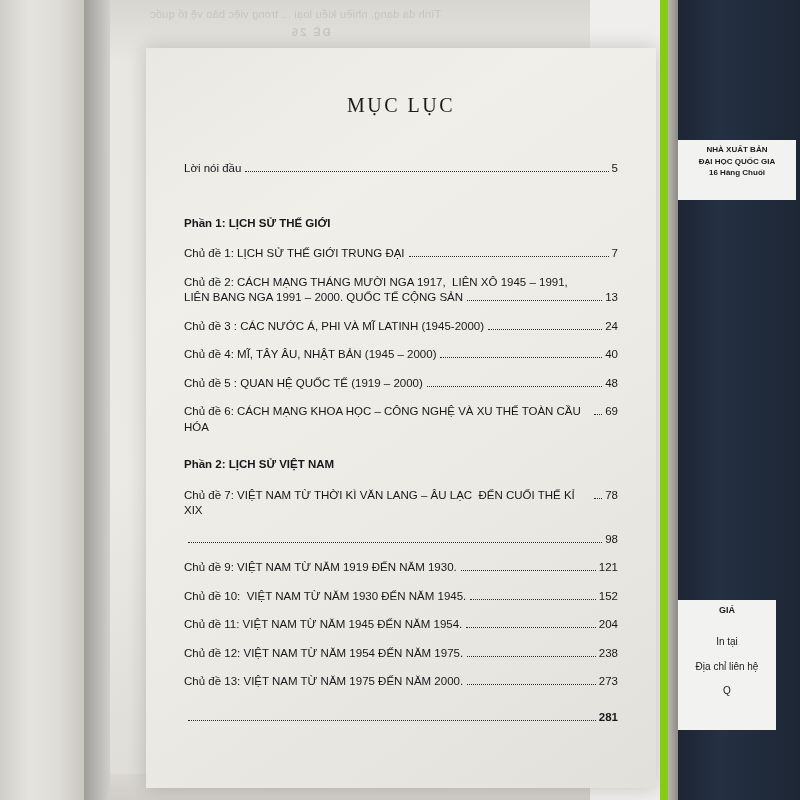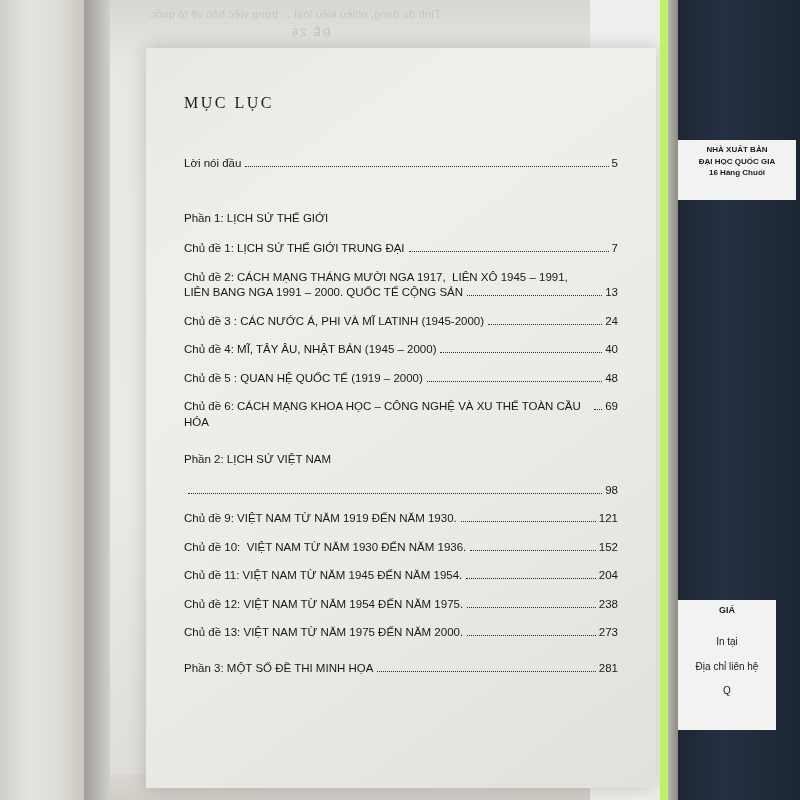--- a/index.html
+++ b/index.html
@@ -74,22 +74,22 @@
     overflow: hidden;
   }
   .page-inner {
     position: absolute;
     left: 0; top: 0; right: 0; bottom: 0;
     padding: 34px 38px 20px 38px;
     box-sizing: border-box;
   }
 
   .toc-title {
-    text-align: left;
-    font-size: 16px;
+    text-align: center;
+    font-size: 20px;
     letter-spacing: 2.5px;
     color: #1b1b1b;
     font-family: "Liberation Serif", serif;
     font-weight: normal;
     margin: 12px 0 44px 0;
   }
 
   .row {
     display: flex;
     align-items: baseline;
@@ -116,40 +116,40 @@
   .row.multi {
     display: block;
   }
   .row.multi .line1 { display: block; }
   .row.multi .line2 {
     display: flex;
     align-items: baseline;
   }
 
   .section {
-    font-weight: normal;
+    font-weight: bold;
     margin-top: 22px;
     margin-bottom: 15px;
     font-size: 11.5px;
   }
   .section.part3 {
     margin-top: 20px;
   }
   .section .dots { border-bottom: 1.5px dotted #2a2c2e; }
 
   .spacer-sm { height: 4px; }
 
   
   .right-col {
     position: absolute;
     left: 660px;
     top: 0;
     width: 140px;
     height: 800px;
-    background: #bef264;
+    background: #84cc16;
   }
   .dark-book {
     position: absolute;
     left: 8px;
     top: 0;
     width: 132px;
     height: 800px;
     background: linear-gradient(to right, #1b2330 0%, #243043 40%, #1d2634 100%);
   }
   .dark-book .white-box {
@@ -268,34 +268,39 @@
       <div class="row">
         <span class="label">Chủ đề 6: CÁCH MẠNG KHOA HỌC – CÔNG NGHỆ VÀ XU THẾ TOÀN CẦU HÓA</span>
         <span class="dots"></span>
         <span class="page-no">69</span>
       </div>
 
       <div class="row section">
         <span class="label">Phần 2: LỊCH SỬ VIỆT NAM</span>
       </div>
 
+      <div class="row">
+        <span class="label">Chủ đề 7: VIỆT NAM TỪ THỜI KÌ VĂN LANG – ÂU LẠC  ĐẾN CUỐI THẾ KỈ XIX</span>
+        <span class="dots"></span>
+        <span class="page-no">78</span>
+      </div>
 
       <div class="row">
         <span class="dots"></span>
         <span class="page-no">98</span>
       </div>
 
       <div class="row">
         <span class="label">Chủ đề 9: VIỆT NAM TỪ NĂM 1919 ĐẾN NĂM 1930.</span>
         <span class="dots"></span>
         <span class="page-no">121</span>
       </div>
 
       <div class="row">
-        <span class="label">Chủ đề 10:  VIỆT NAM TỪ NĂM 1930 ĐẾN NĂM 1936.</span>
+        <span class="label">Chủ đề 10:  VIỆT NAM TỪ NĂM 1930 ĐẾN NĂM 1945.</span>
         <span class="dots"></span>
         <span class="page-no">152</span>
       </div>
 
       <div class="row">
         <span class="label">Chủ đề 11: VIỆT NAM TỪ NĂM 1945 ĐẾN NĂM 1954.</span>
         <span class="dots"></span>
         <span class="page-no">204</span>
       </div>
 
@@ -305,21 +310,20 @@
         <span class="page-no">238</span>
       </div>
 
       <div class="row">
         <span class="label">Chủ đề 13: VIỆT NAM TỪ NĂM 1975 ĐẾN NĂM 2000.</span>
         <span class="dots"></span>
         <span class="page-no">273</span>
       </div>
 
       <div class="row section part3">
-        <span class="label">Phần 3: MỘT SỐ ĐỀ THI MINH HỌA</span>
         <span class="dots"></span>
         <span class="page-no">281</span>
       </div>
 
     </div>
   </div>
 
   <div class="right-col">
     <div class="dark-book">
       <div class="book-edge"></div>

